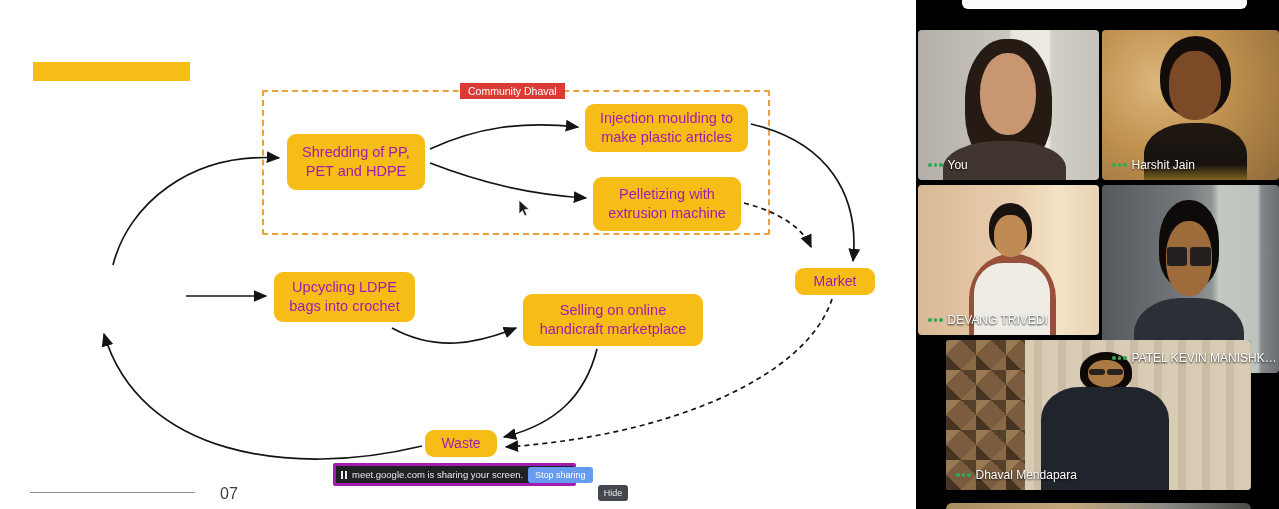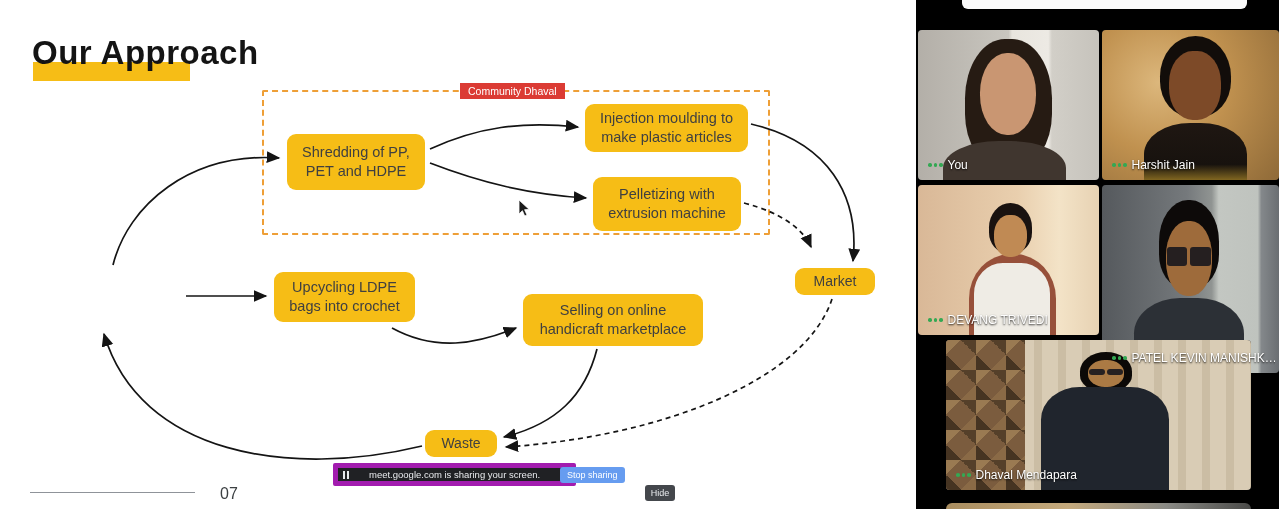--- a/index.html
+++ b/index.html
@@ -30,32 +30,32 @@
     border:2px dashed var(--community-border, #EE9F37); border-radius:2px;
   }
   .community-label {
     position:absolute; left:196px; top:-9px;
     background: var(--community-label-bg, #DB3B34);
     color:#fff; font-size:10.5px; padding:2px 8px; white-space:nowrap;
   }
   .fbox {
     position:absolute; display:flex; align-items:center; justify-content:center;
     text-align:center; background: var(--box-fill, #F6BD16);
-    border-radius:9px; color:#404040; font-size:14.5px; line-height:1.28;
+    border-radius:9px; color:#a21caf; font-size:14.5px; line-height:1.28;
     padding:4px 8px; z-index:3;
   }
   .flow-svg { position:absolute; left:0; top:0; z-index:4; pointer-events:none; }
   .footer-line { position:absolute; left:30px; top:492px; width:165px; border-top:1px solid #8f9399; }
   .page-number { position:absolute; left:220px; top:485px; font-size:16px; color:#3c4043; }
 
   
   .share-bar {
     position:absolute; left:333px; top:463px; width:243px; height:23px;
-    background:#202124; border:5px solid #a21caf; border-radius:2px;
-    display:flex; align-items:center; gap:20px; padding:0 5px; z-index:6;
+    background:#202124; border:3px solid #a21caf; border-radius:2px;
+    display:flex; align-items:center; gap:5px; padding:0 5px; z-index:6;
   }
   .pause-icon { display:flex; gap:2px; }
   .pause-icon i { display:block; width:2px; height:8px; background:#e8eaed; }
   .share-msg { color:#e8eaed; font-size:9.5px; white-space:nowrap; }
   .stop-btn {
     background:#669cf0; color:#fff; border:none; border-radius:3px;
     font-size:9px; padding:3px 7px; font-family:inherit; cursor:pointer; white-space:nowrap;
   }
   .hide-btn {
     background:#44474c; color:#e8eaed; border:none; border-radius:3px;
@@ -126,21 +126,20 @@
     background:linear-gradient(90deg,#a98d5f 0%,#c4a97c 40%,#8a8a85 72%,#4a4a48 100%);
     border-radius:6px 6px 0 0;
   }
 </style>
 </head>
 <body>
 
 <div class="slide">
 
   <div class="title-highlight"></div>
-  <h1 class="slide-title">Our Approach</h1>
 
   <div class="community-box">
     <span class="community-label">Community Dhaval</span>
   </div>
 
   <div class="fbox" style="left:287px;top:134px;width:138px;height:56px;">Shredding of PP, PET and HDPE</div>
   <div class="fbox" style="left:585px;top:104px;width:163px;height:48px;">Injection moulding to make plastic articles</div>
   <div class="fbox" style="left:593px;top:177px;width:148px;height:54px;">Pelletizing with extrusion machine</div>
   <div class="fbox" style="left:274px;top:272px;width:141px;height:50px;">Upcycling LDPE bags into crochet</div>
   <div class="fbox" style="left:523px;top:294px;width:180px;height:52px;">Selling on online handicraft marketplace</div>

